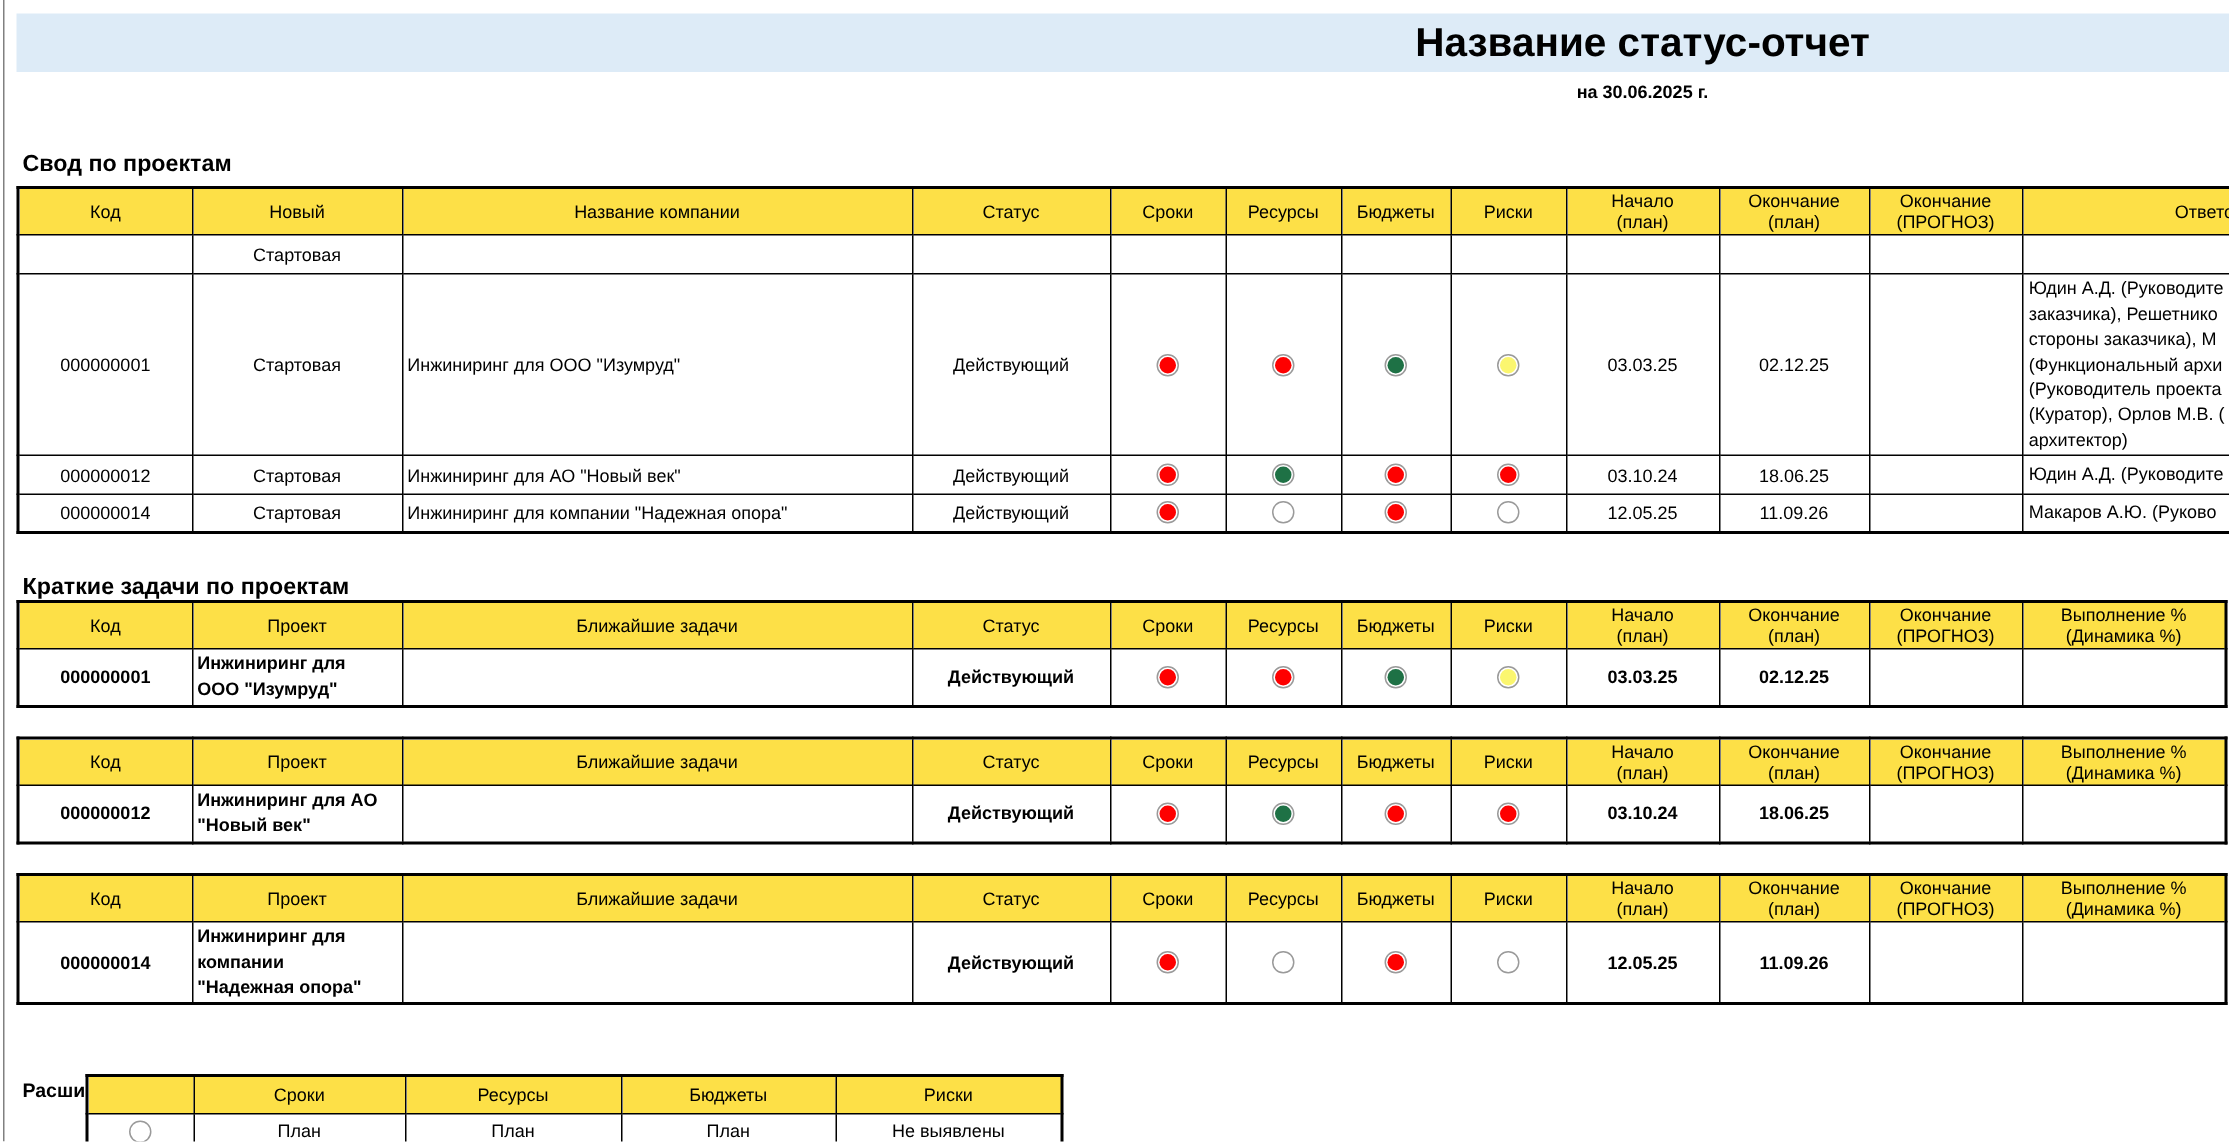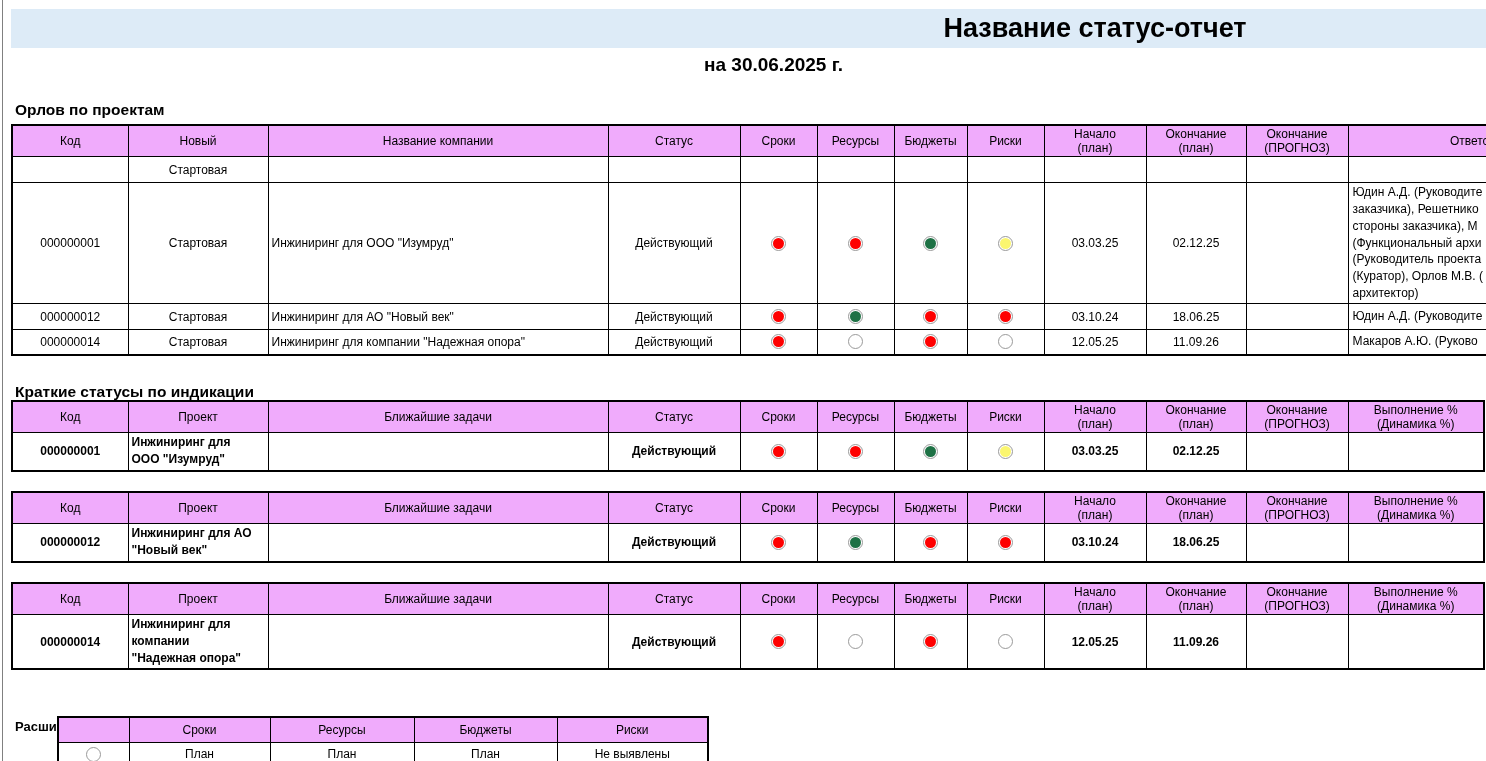--- a/index.html
+++ b/index.html
@@ -8,31 +8,31 @@
     background:#ffffff;color:#000;
     font-family:"Liberation Sans","DejaVu Sans",sans-serif;
   }
   .page-edge{position:absolute;left:2px;top:0;bottom:0;width:1px;background:#808080;}
   .title-band{position:absolute;left:11px;top:9px;width:1475px;height:39px;background:#DDEBF7;}
   .report-title{
     position:absolute;left:704px;top:13px;width:782px;text-align:center;
     font-size:27px;font-weight:bold;
   }
   .report-subtitle{
-    position:absolute;left:704px;top:54px;width:782px;
-    font-size:19px;font-weight:bold;
+    position:absolute;left:704px;top:54px;width:782px;text-align:center;
+    font-size:12px;font-weight:bold;
   }
   .sec-title{position:absolute;left:15px;font-size:15.5px;font-weight:bold;}
   .legend-title{position:absolute;left:15px;font-size:13px;font-weight:normal;}
 
   table{border-collapse:collapse;table-layout:fixed;position:absolute;
         border:2px solid #000;background:#fff;}
   th,td{border:1px solid #000;padding:1px 3px;font-size:12px;font-weight:normal;
         text-align:center;vertical-align:middle;overflow:hidden;}
-  th{background:#f0abfc;white-space:pre-line;line-height:14px;}
+  th{background:#fde047;white-space:pre-line;line-height:14px;}
   .pre{white-space:pre-line;}
   .left{text-align:left;}
   .hr30{height:30px;} .r26{height:26px;} .r118{height:121px;} .r25{height:25px;}
   .hr29{height:29px;} .rb38{height:38px;} .rb54{height:54px;} .rl25{height:25px;}
   .bold-row td{font-weight:bold;}
   .resp{line-height:16.8px;padding-left:4px;}
   .proj{line-height:17px;}
 
   .ind{
     display:inline-block;width:11px;height:11px;padding:1px;
@@ -47,21 +47,21 @@
 </style>
 </head>
 <body>
 
 <div class="page-edge"></div>
 
 <div class="title-band"></div>
 <div class="report-title">Название статус-отчет</div>
 <div class="report-subtitle">на 30.06.2025 г.</div>
 
-<div class="sec-title" style="top:101px;">Орлов по проектам</div>
+<div class="sec-title" style="top:101px;">Свод по проектам</div>
 
 <table id="t-summary" style="left:11px;top:124px;width:1627px;">
   <colgroup>
     <col style="width:116px">
       <col style="width:140px">
       <col style="width:340px">
       <col style="width:132px">
     <col style="width:77px">
       <col style="width:77px">
       <col style="width:73px">
@@ -149,21 +149,21 @@
       <td><span class="ind" data-color="red"></span></td>
       <td><span class="ind" data-color="white"></span></td>
       <td>12.05.25</td>
       <td>11.09.26</td>
       <td></td>
       <td class="left resp">Макаров А.Ю. (Руково</td>
     </tr>
   </tbody>
 </table>
 
-<div class="sec-title" style="top:383px;">Краткие статусы по индикации</div>
+<div class="sec-title" style="top:383px;">Краткие задачи по проектам</div>
 
 <table class="brief" style="left:11px;top:400px;width:1472px;">
   <colgroup>
     <col style="width:116px">
       <col style="width:140px">
       <col style="width:340px">
       <col style="width:132px">
     <col style="width:77px">
       <col style="width:77px">
       <col style="width:73px">

